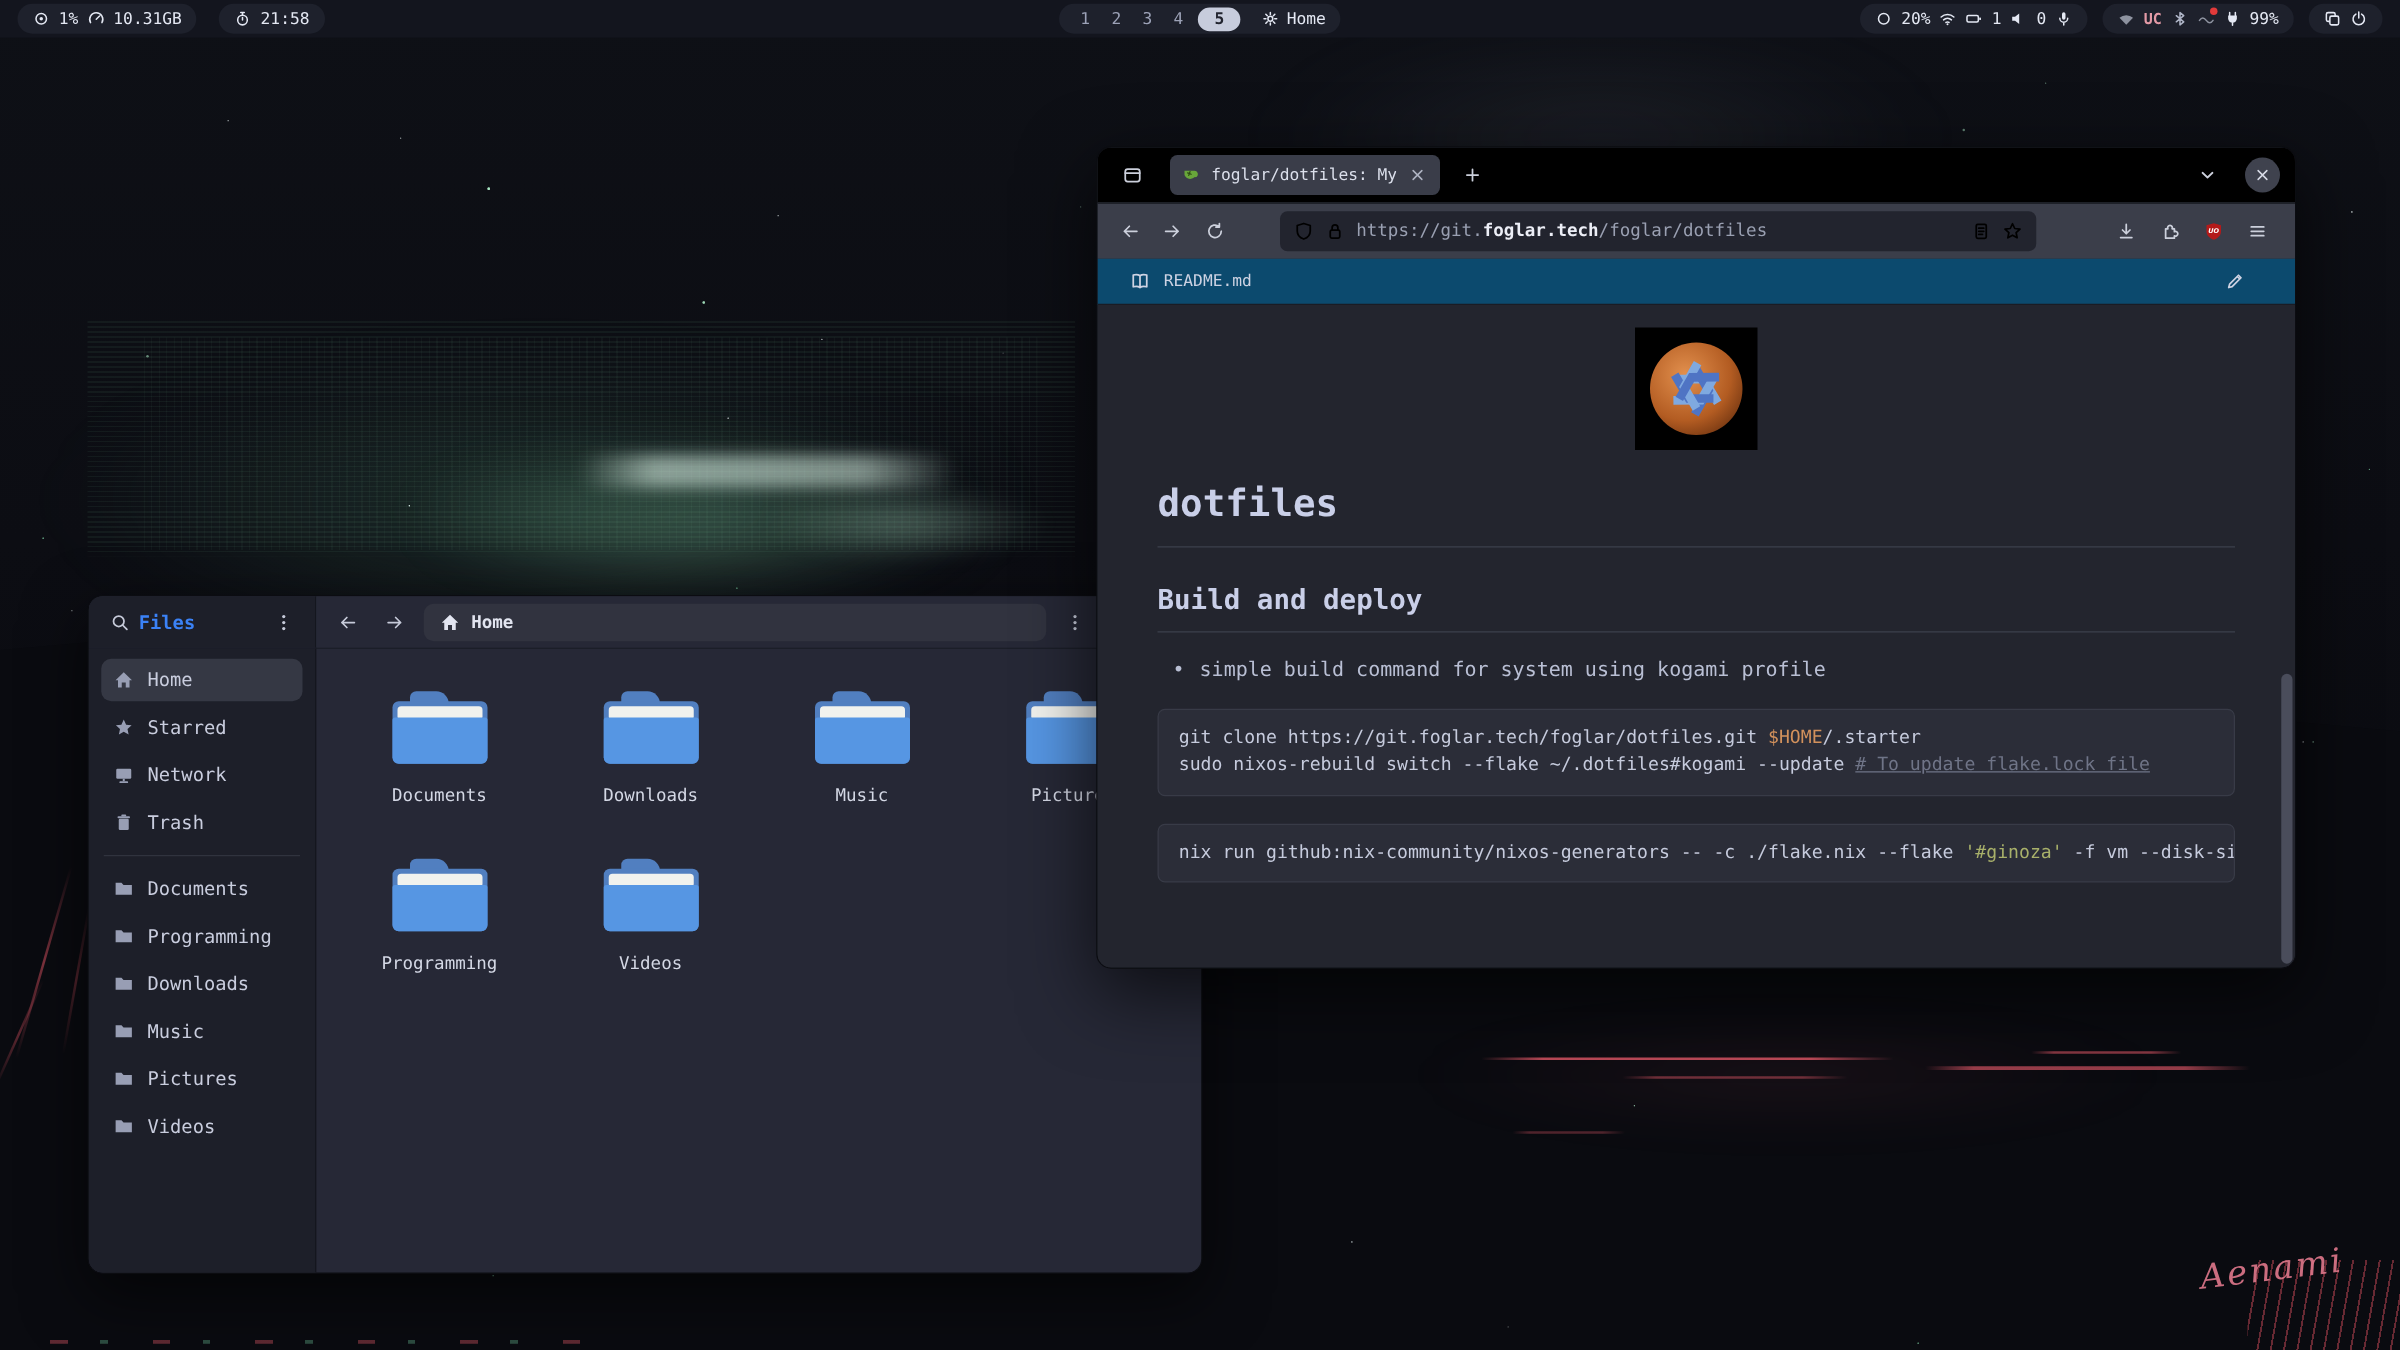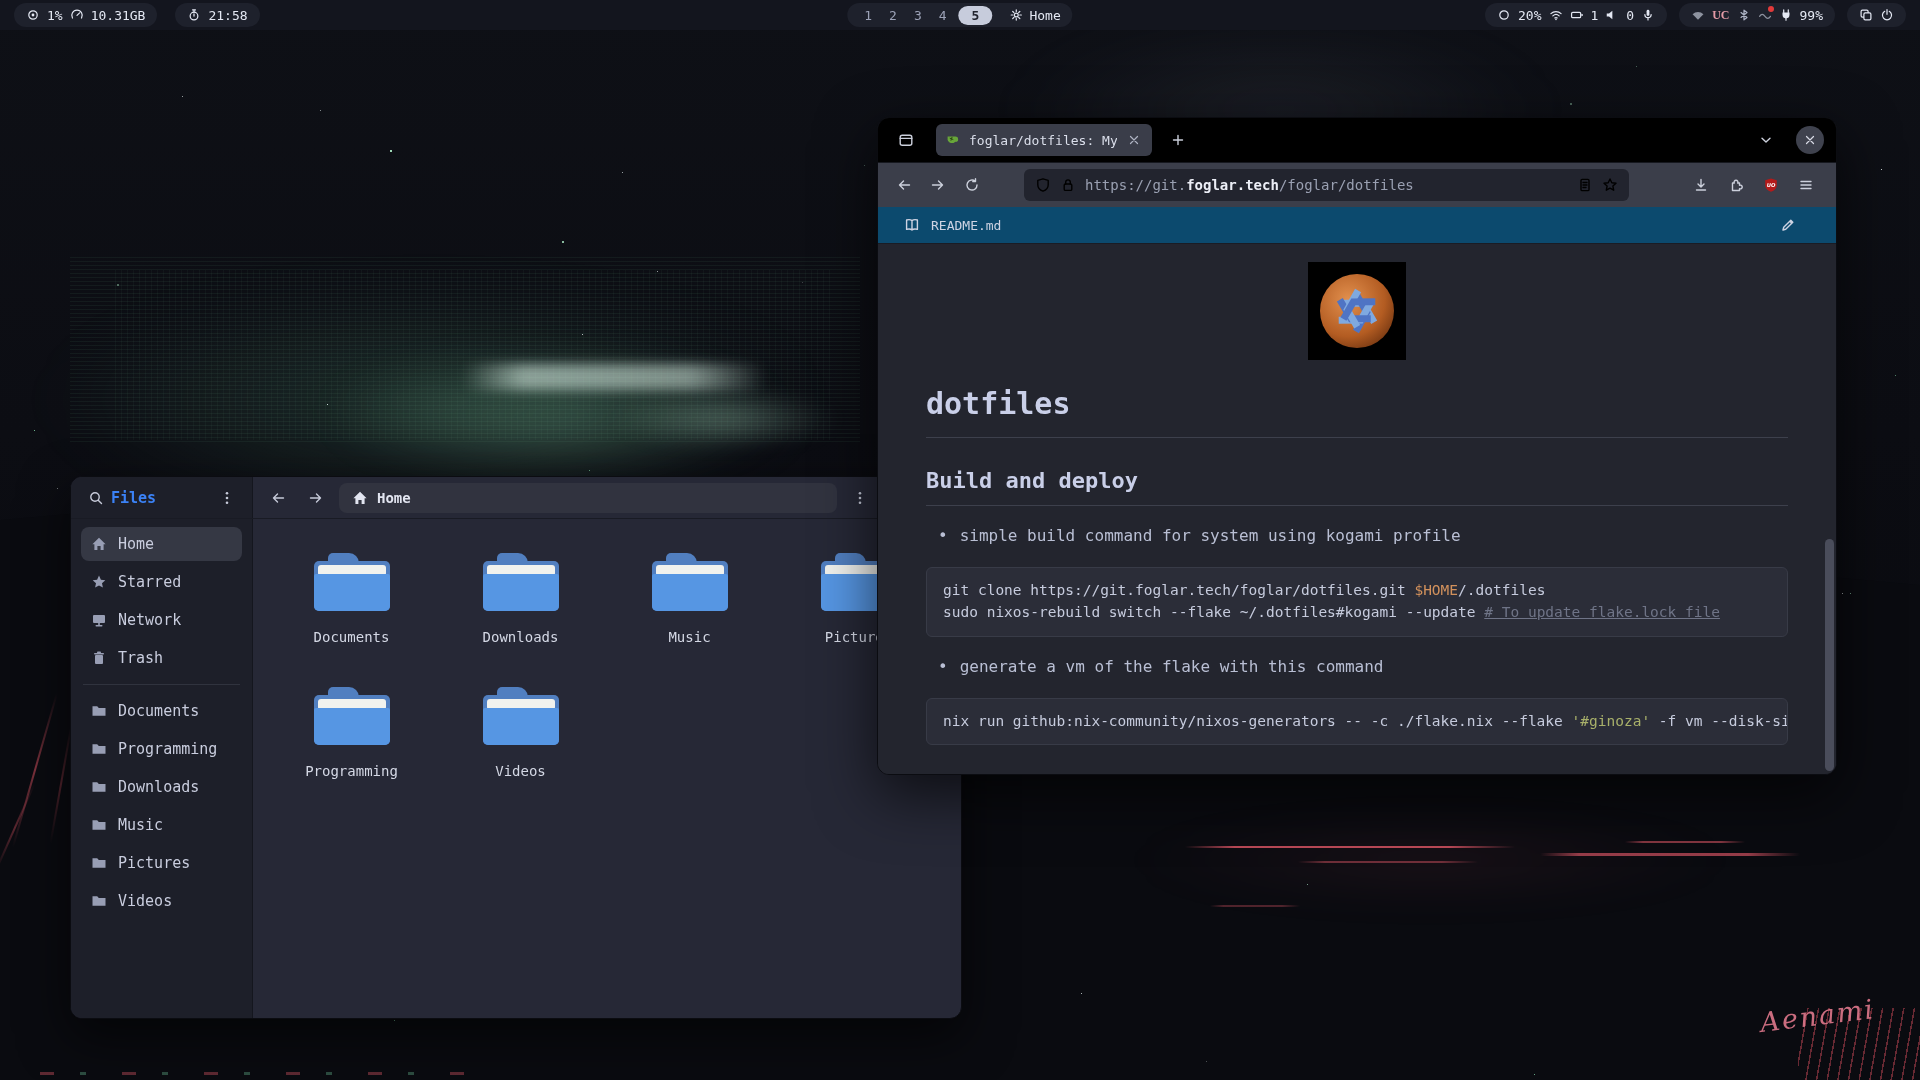--- a/index.html
+++ b/index.html
@@ -49,21 +49,21 @@
           background:#13151e;display:flex;align-items:center;padding:0 14px;box-sizing:border-box;
           font-size:13px;color:#e4e8f3;}
   .pill{background:#1e212c;border-radius:13px;height:24px;display:flex;align-items:center;
         padding:0 12px;gap:7px;white-space:nowrap;}
   .tb-left{display:flex;gap:18px;align-items:center;}
   .tb-right{display:flex;gap:12px;align-items:center;margin-left:auto;}
   .tb-center{position:absolute;left:50%;top:3px;transform:translateX(-50%);}
   .ws-num{color:#9ca2b7;padding:0 5px;}
   .ws-active{background:#c7ccdc;color:#22242f;border-radius:10px;padding:2px 13px;font-weight:bold;}
   .ws-mode{display:flex;align-items:center;gap:6px;margin-left:10px;}
-  .tray-uc{color:#e39aa6;font-weight:bold;font-size:12px;position:relative;font-family:Liberation Serif, serif;}
+  .tray-uc{color:#e39aa6;font-weight:bold;font-size:12px;position:relative;}
   .wave-wrap{position:relative;display:inline-flex;}
   .wave-wrap .dot{position:absolute;right:-2px;top:-2px;width:6px;height:6px;border-radius:50%;background:#e23a3a;}
   .ic{display:inline-flex;width:16px;height:16px;flex:0 0 auto;}
   .ic svg{width:100%;height:100%;}
   .ic.small{width:14px;height:14px;}
   .ic.dim{color:#aeb4c6;}
   .ic.gray{color:#8d929f;}
   
   .files{position:absolute;left:70px;top:476px;width:892px;height:543px;z-index:5;
          border-radius:12px;overflow:hidden;background:#262836;border:1px solid #0b0c11;
@@ -790,25 +790,22 @@
             <path d="M-16 -9 H7 L20 13" stroke="#7fa9e0" stroke-width="8" transform="rotate(240)"></path>
             <path d="M-16 -9 H7 L20 13" stroke="#4f74c4" stroke-width="8" transform="rotate(300)"></path>
           </g>
         </svg>
       </div>
       <h1>dotfiles</h1>
       <h2>Build and deploy</h2>
       <ul>
         <li>simple build command for system using kogami profile</li>
       </ul>
-      <div class="codeblock"><span>git clone https://git.foglar.tech/foglar/dotfiles.git </span><span class="tok-var">$HOME</span><span>/.dotfiles</span>
+      <div class="codeblock"><span>git clone https://git.foglar.tech/foglar/dotfiles.git </span><span class="tok-var">$HOME</span><span>/.starter</span>
 <span>sudo nixos-rebuild switch --flake ~/.dotfiles#kogami --update </span><span class="tok-comment"># To update flake.lock file</span></div>
-      <ul>
-        <li>generate a vm of the flake with this command</li>
-      </ul>
       <div class="codeblock"><span>nix run github:nix-community/nixos-generators -- -c ./flake.nix --flake </span><span class="tok-str">'#ginoza'</span><span> -f vm --disk-size </span></div>
     </div>
     <div class="vscroll">
       <div class="vthumb"></div>
     </div>
   </div>
 
 </div>
 
 </body></html>

